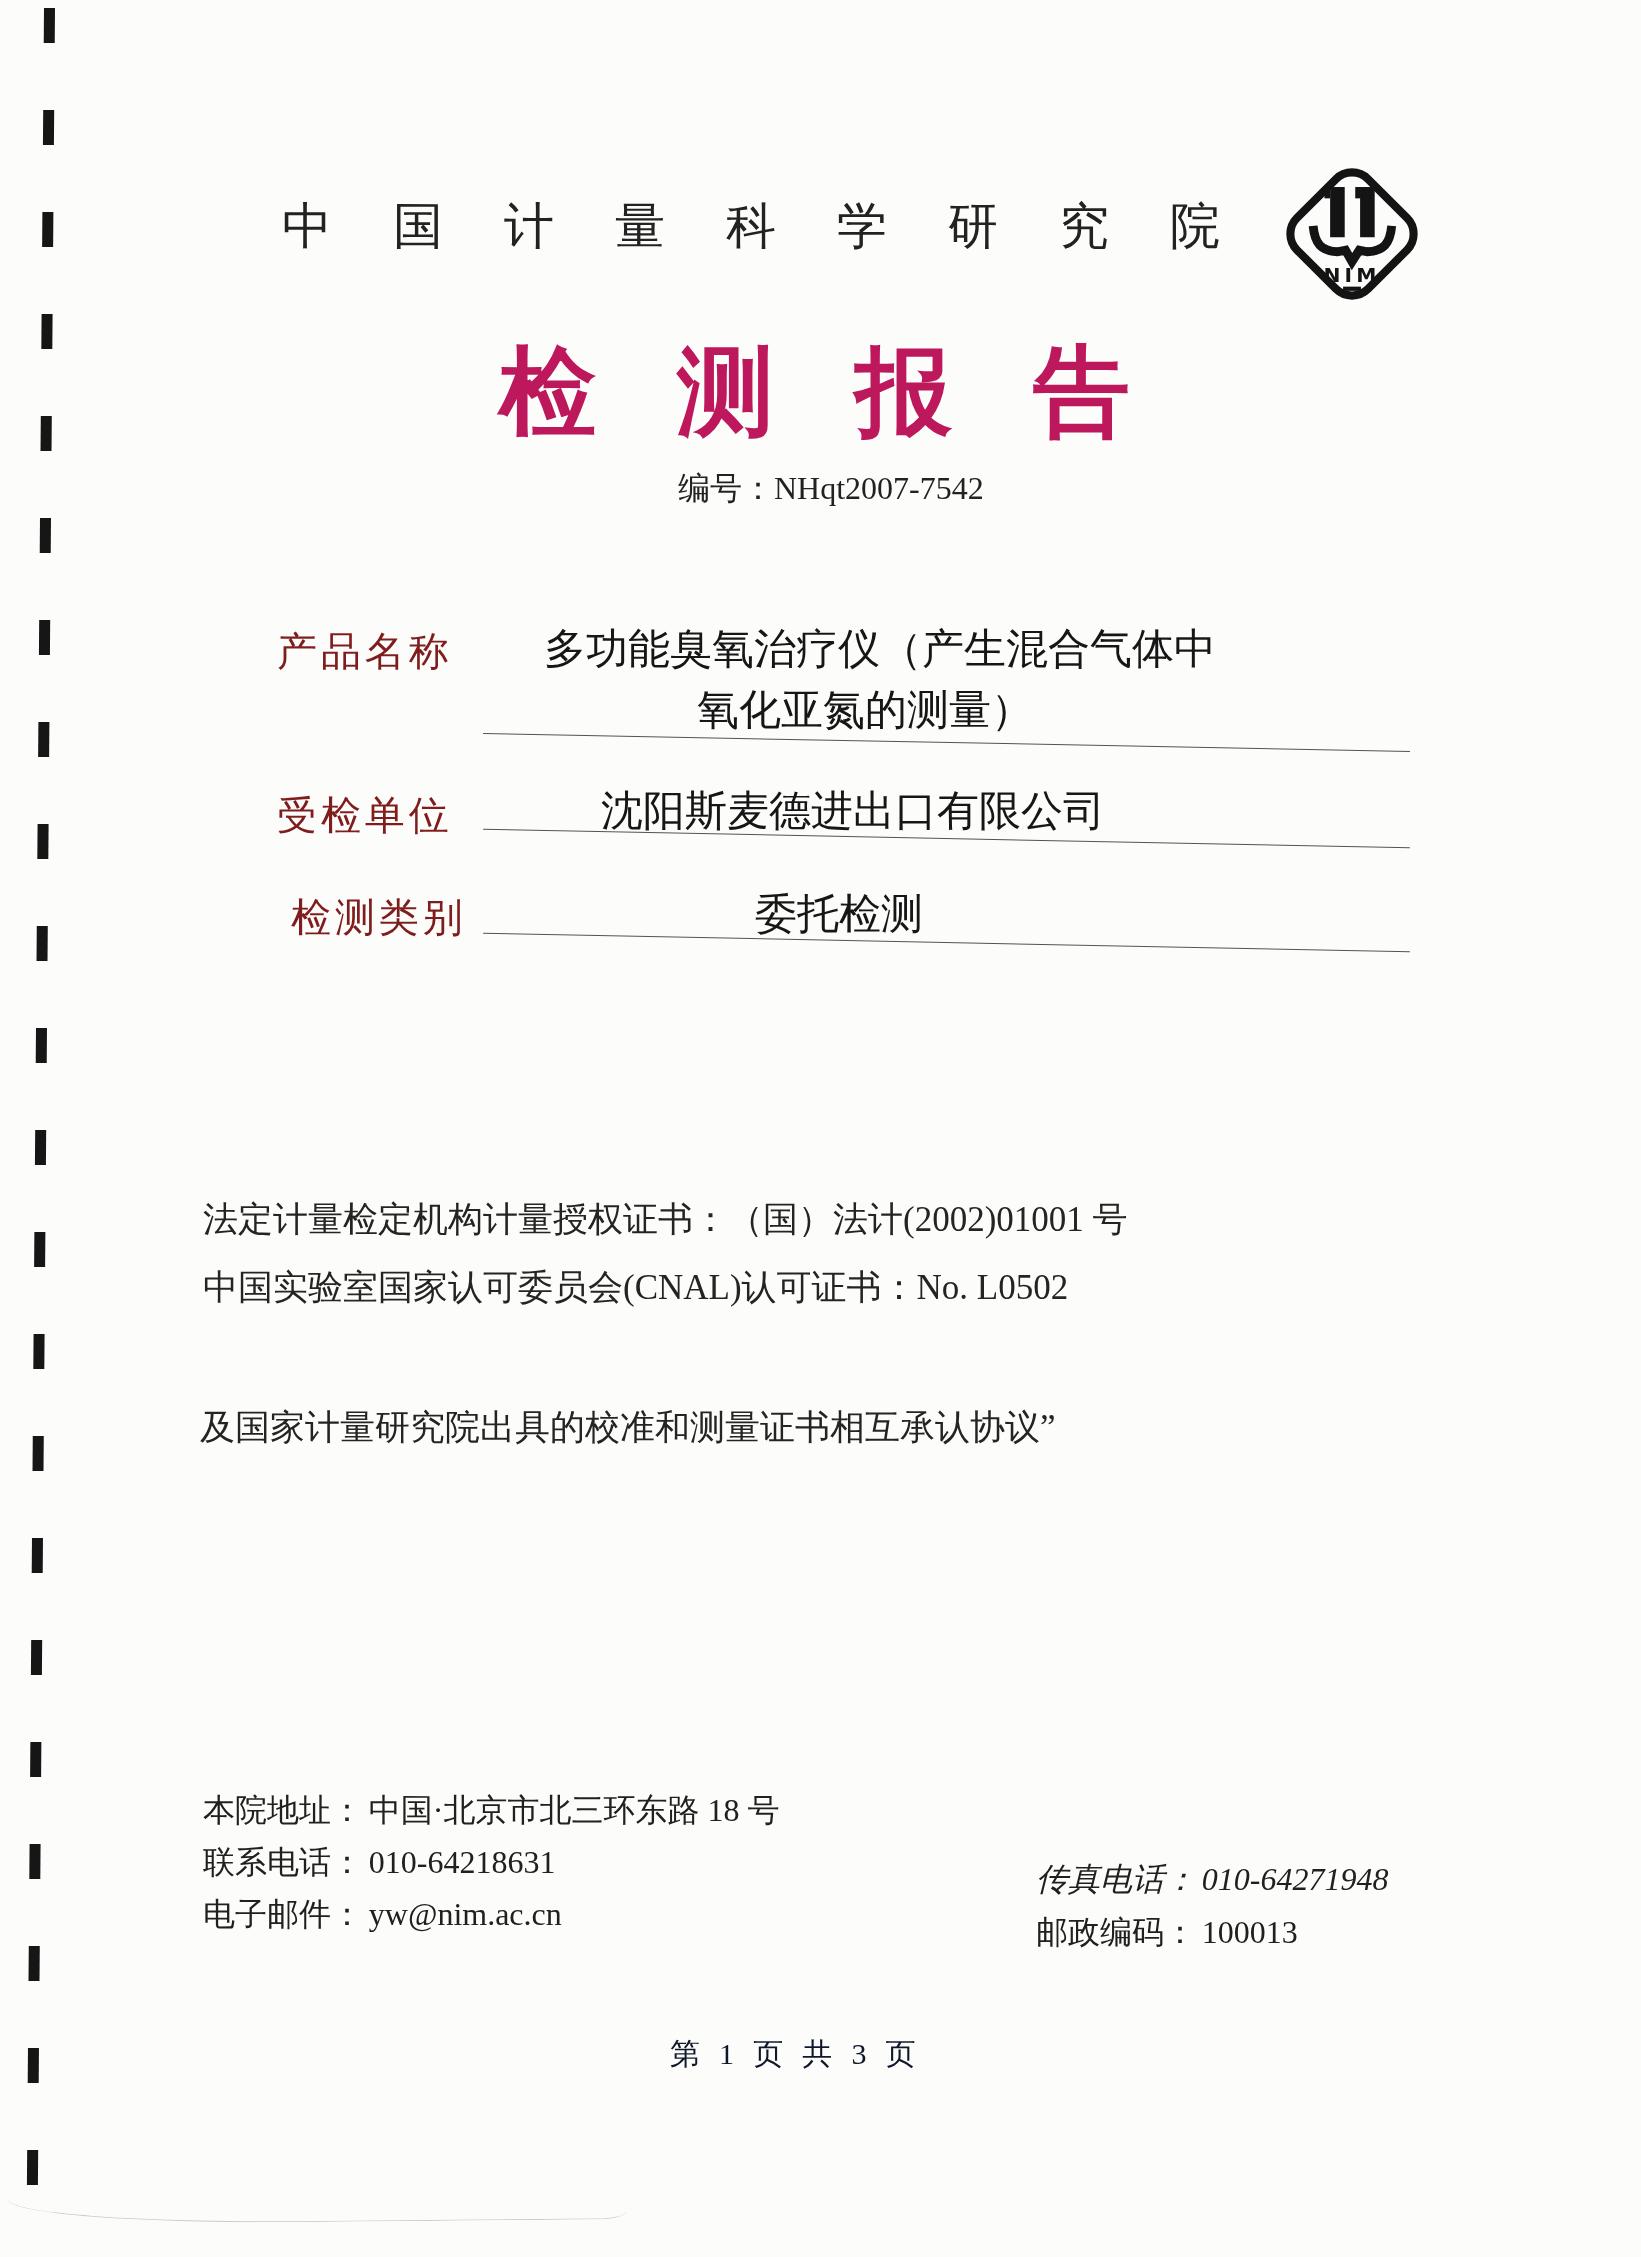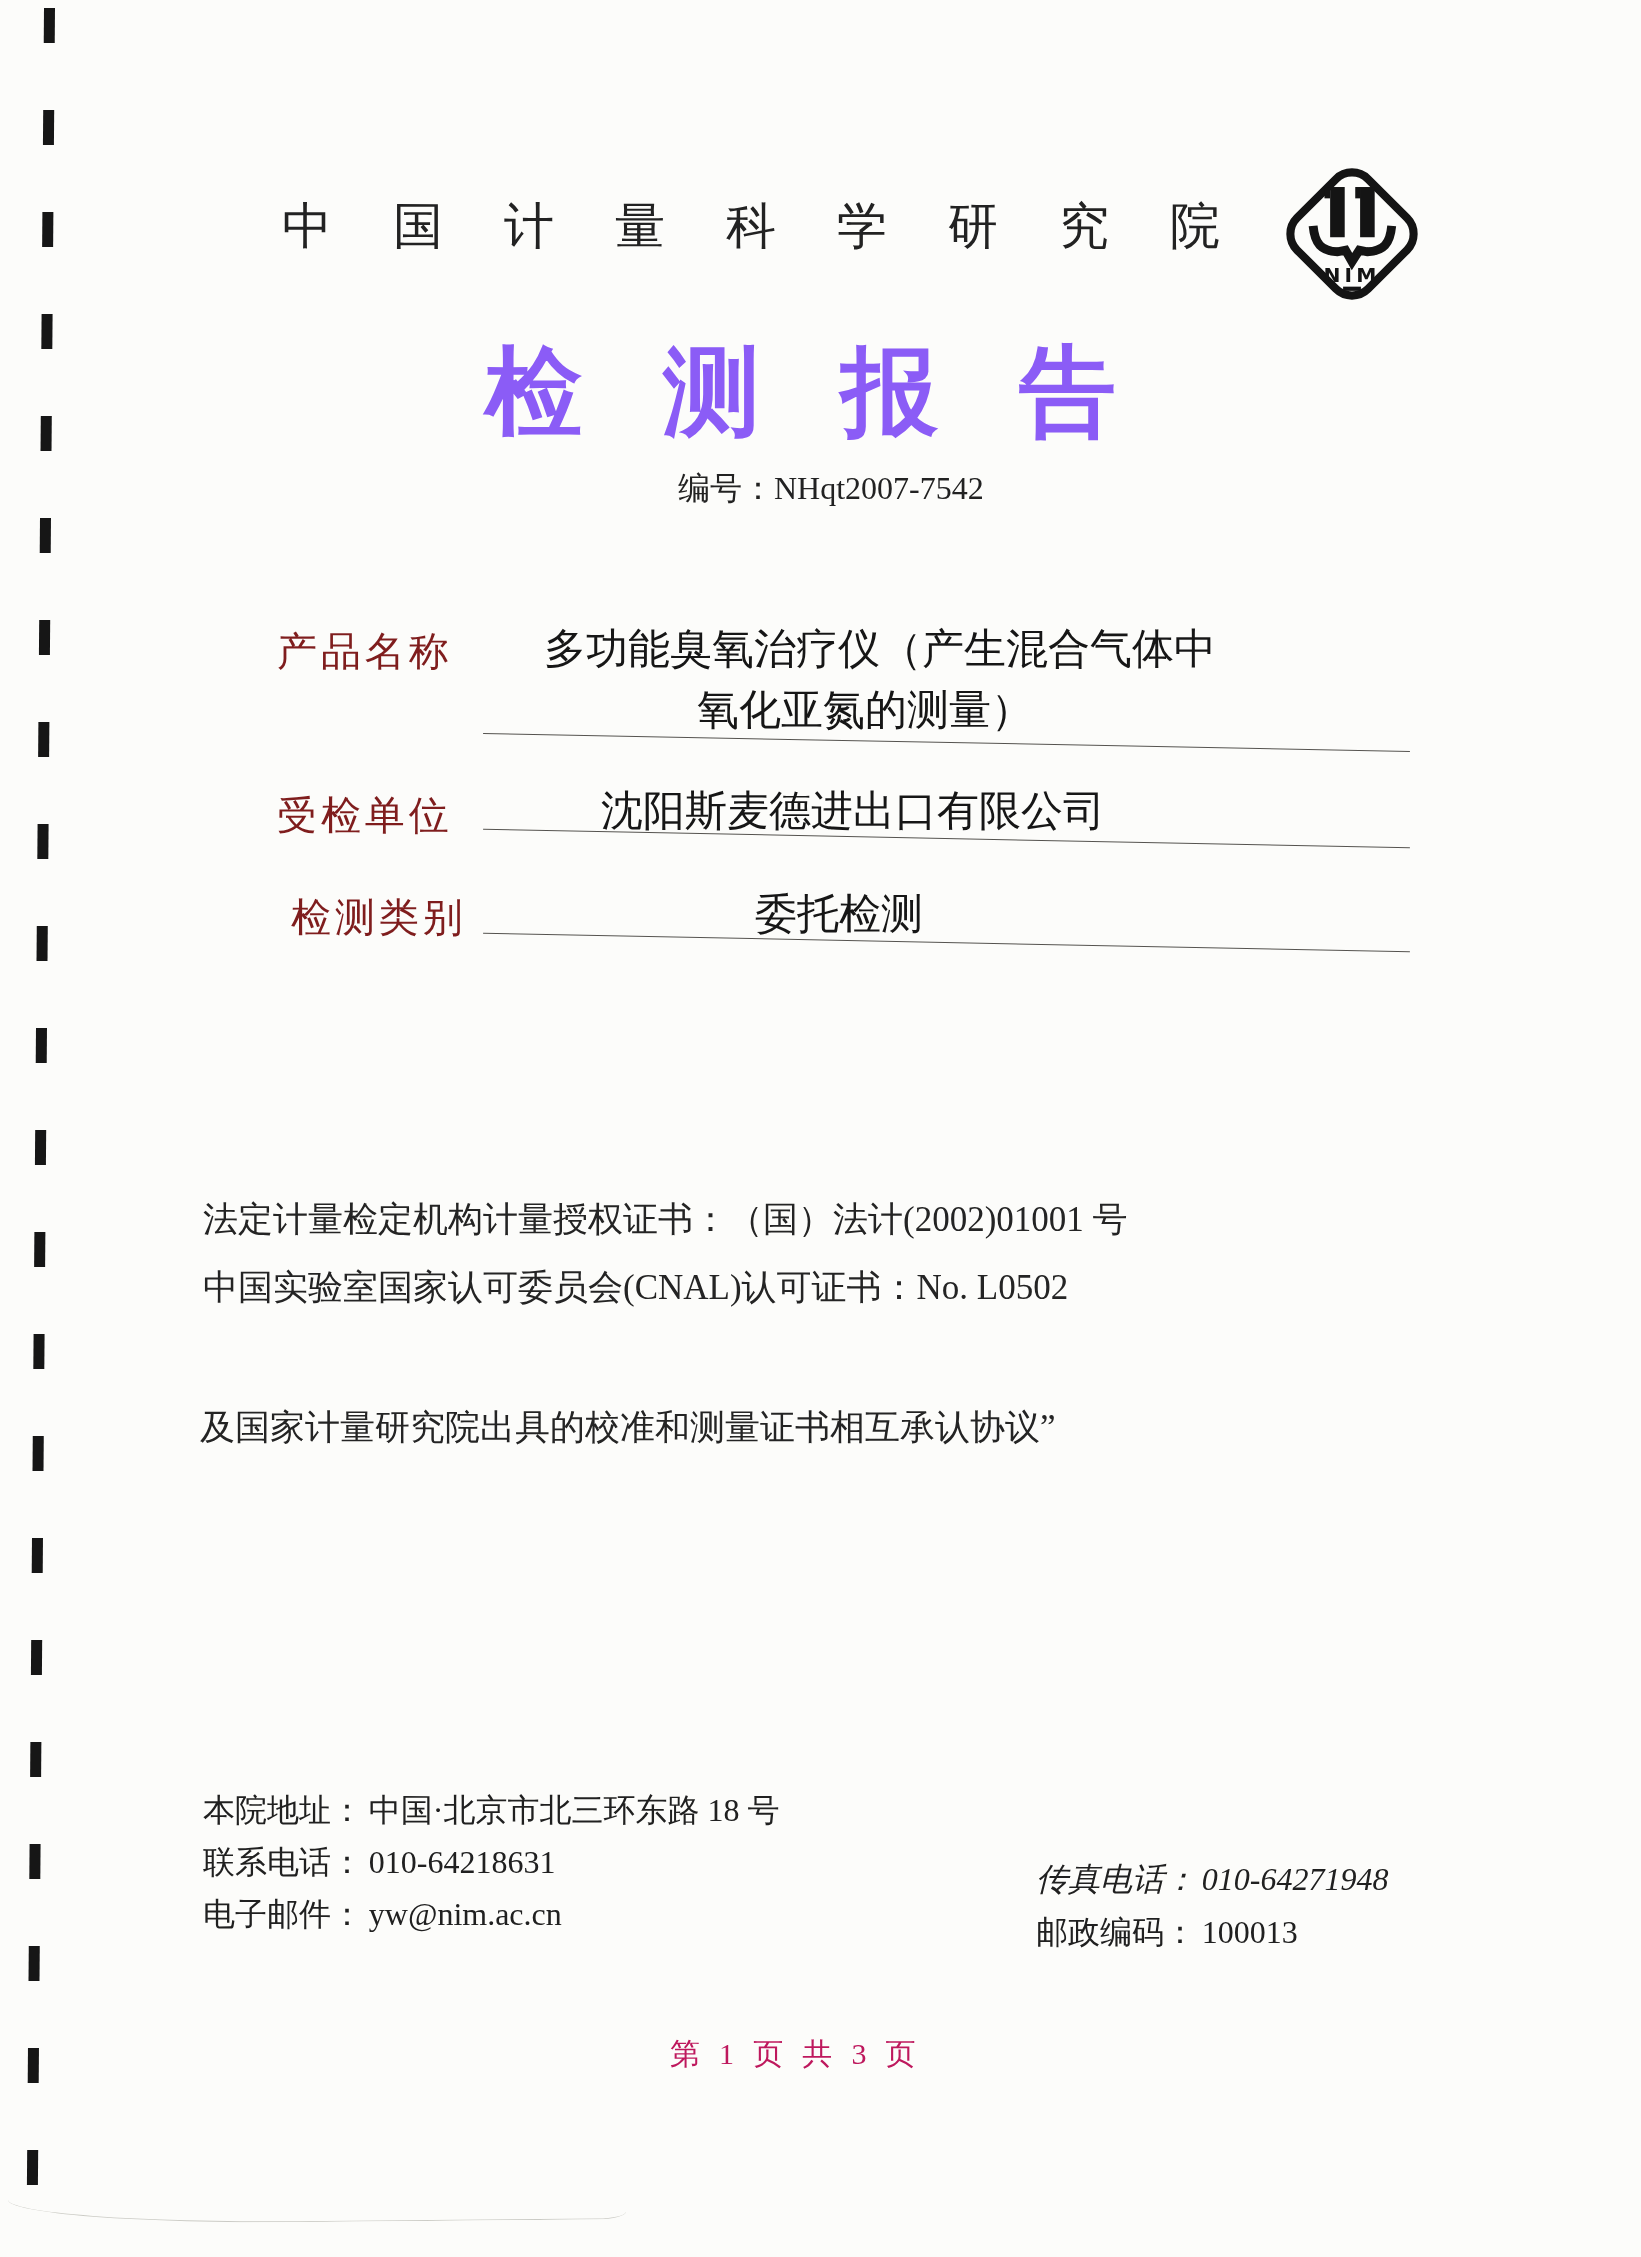--- a/index.html
+++ b/index.html
@@ -27,45 +27,45 @@
   .org-name {
     left: 282px; top: 201px;
     font-size: 50px;
     letter-spacing: 61px;
     color: #222;
   }
 
   .logo { left: 1271px; top: 151px; width: 162px; height: 166px; }
 
   .report-title {
-    left: 485px; top: 344px;
+    left: 499px; top: 344px;
     font-size: 97px;
     font-weight: 700;
     letter-spacing: 81px;
-    color: #8b5cf6;
+    color: #be185d;
   }
 
   .report-no { left: 678px; top: 472px; font-size: 32px; color: #222; }
 
   .field-label { font-size: 40px; color: #7f1d1d; letter-spacing: 3.9px; }
   .field-value { font-size: 42px; color: #161616; }
 
   .uline {
     position: absolute;
     height: 0;
     border-bottom: 1.9px solid #55534f;
   }
 
   .cert-line { font-size: 35px; color: #242424; }
   .stmt-line { font-size: 35px; color: #242424; }
 
   .contact-line { font-size: 32px; color: #202020; }
   .contact-line .val { margin-left: 5.8px; }
 
-  .footer-line { font-size: 30px; color: #be185d; letter-spacing: 5.8px; }
+  .footer-line { font-size: 30px; color: #0f172a; letter-spacing: 5.8px; }
 
   .scan-edge {
     position: absolute;
     left: 7.7px; top: 2188px;
     width: 618px; height: 33px;
     border-bottom: 1.9px solid #cbcbc5;
     border-radius: 0 0 29px 290px / 0 0 7.7px 25px;
     transform: rotate(-0.5deg);
   }
 </style>

